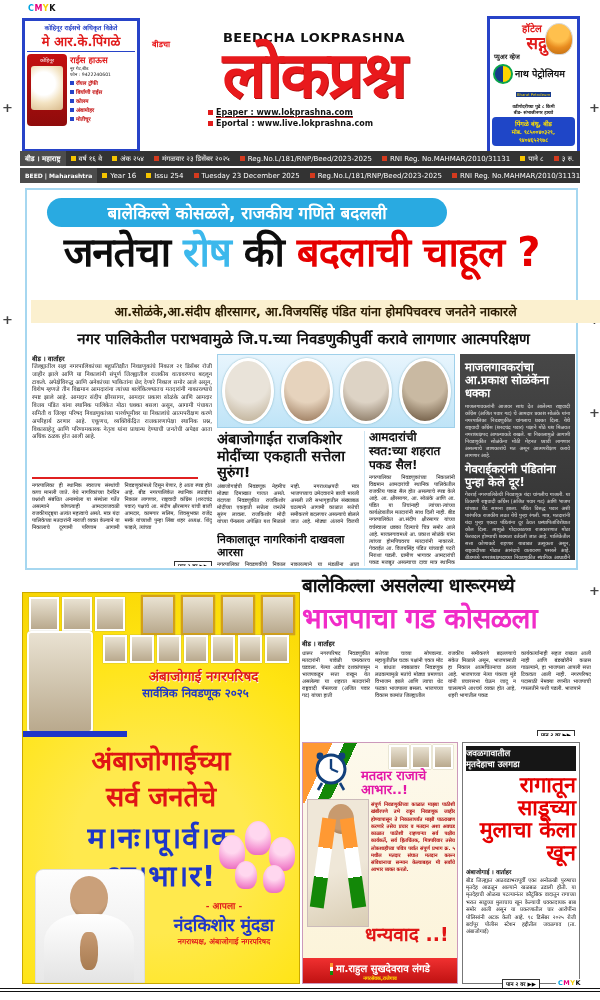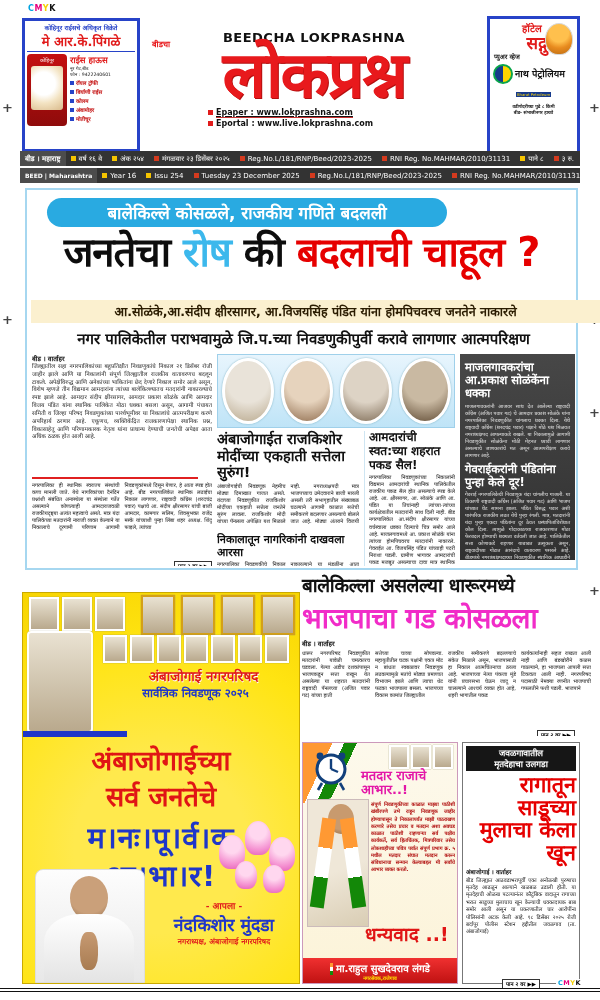--- a/index.html
+++ b/index.html
@@ -107,21 +107,21 @@
               color:#fff;text-align:center;padding:3px 0 2px;}
   .ncp .strip .nm{font-size:10px;font-weight:bold;}
   .ncp .strip .dg{font-size:5px;color:#ffe100;font-weight:bold;}
   .tribar{display:inline-block;width:3px;height:12px;background:linear-gradient(#ff9933 33%,#fff 33% 66%,#138808 66%);vertical-align:middle;margin-right:3px;}
   .manphoto{background:linear-gradient(160deg,#efe7d8 0 55%,#d9cdb4 100%);border:1px solid #cbb;position:relative;overflow:hidden;}
   .scarf{position:absolute;left:8px;top:18px;width:14px;height:90px;background:linear-gradient(#ff9933 0 33%,#fff 33% 66%,#138808 66%);transform:rotate(8deg);}
   .scarf.r{left:auto;right:8px;transform:rotate(-8deg);}
   .manface{position:absolute;left:20px;top:4px;width:26px;height:30px;border-radius:50%;background:radial-gradient(circle at 50% 40%,#c89a6e 0 60%,#8f6a45 100%);}
   
   .crime{border:1.5px solid #777;background:#fff;box-sizing:border-box;padding:3px;}
-  .crime .kick{background:#161616;color:#fff;font-size:8.5px;font-weight:bold;text-align:center;padding:2px 0;line-height:1.25;}
+  .crime .kick{background:#161616;color:#fff;font-size:8.5px;font-weight:bold;padding:2px 0;line-height:1.25;}
   .crime .red{color:#e60000;font-weight:900;font-size:21.5px;line-height:1.05;text-align:right;margin:3px 0;}
   .crime .bd{font-size:5.3px;line-height:1.4;color:#111;text-align:justify;}
   .rule2{border-top:1.6px solid #111;border-bottom:1.6px solid #111;height:2.4px;}
   .tricurve{position:absolute;width:70px;height:60px;border-radius:0 0 100% 0;
             background:linear-gradient(115deg,#ff9933 0 30%,#ffffff 30% 42%,#138808 42% 55%,rgba(255,255,255,0) 55%);}
 </style>
 </head>
 <body>
 
 <div class="page">
@@ -173,20 +173,25 @@
     <div class="turban abs" style="right:4px;top:4px;"></div>
     <div class="h1" style="text-align:left;margin-left:6px;">हॉटेल</div>
     <div class="h2" style="text-align:center;margin-left:20px;">सद्गुरू</div>
     <div class="veg">प्युअर व्हेज</div>
     <div style="text-align:left;margin:2px 0 0 1px;">
       <span class="bp"></span><span class="brand">नाथ पेट्रोलियम</span>
     </div>
     <div class="bptag">Bharat Petroleum</div>
     <div class="tiny">वडीगोदरीच्या पुढे ८ किमी</div>
     <div class="tiny">बीड- संभाजीनगर हायवे</div>
+    <div class="blue">
+      <div>पिंगळे बंधू, बीड</div>
+      <div style="font-size:5.6px;">मोब. ९८५००४०३२९,</div>
+      <div style="font-size:5.6px;">९४०४६५२९७८</div>
+    </div>
   </div>
 
   <div class="abs ibar" style="left:20px;top:151px;width:560px;height:15px;">
     <div class="cell">बीड । महाराष्ट्र</div>
     <div class="cell">
         <span class="bullet y"></span>
         <span>वर्ष १६ वे</span>
       </div>
     <div class="cell">
         <span class="bullet y"></span>

